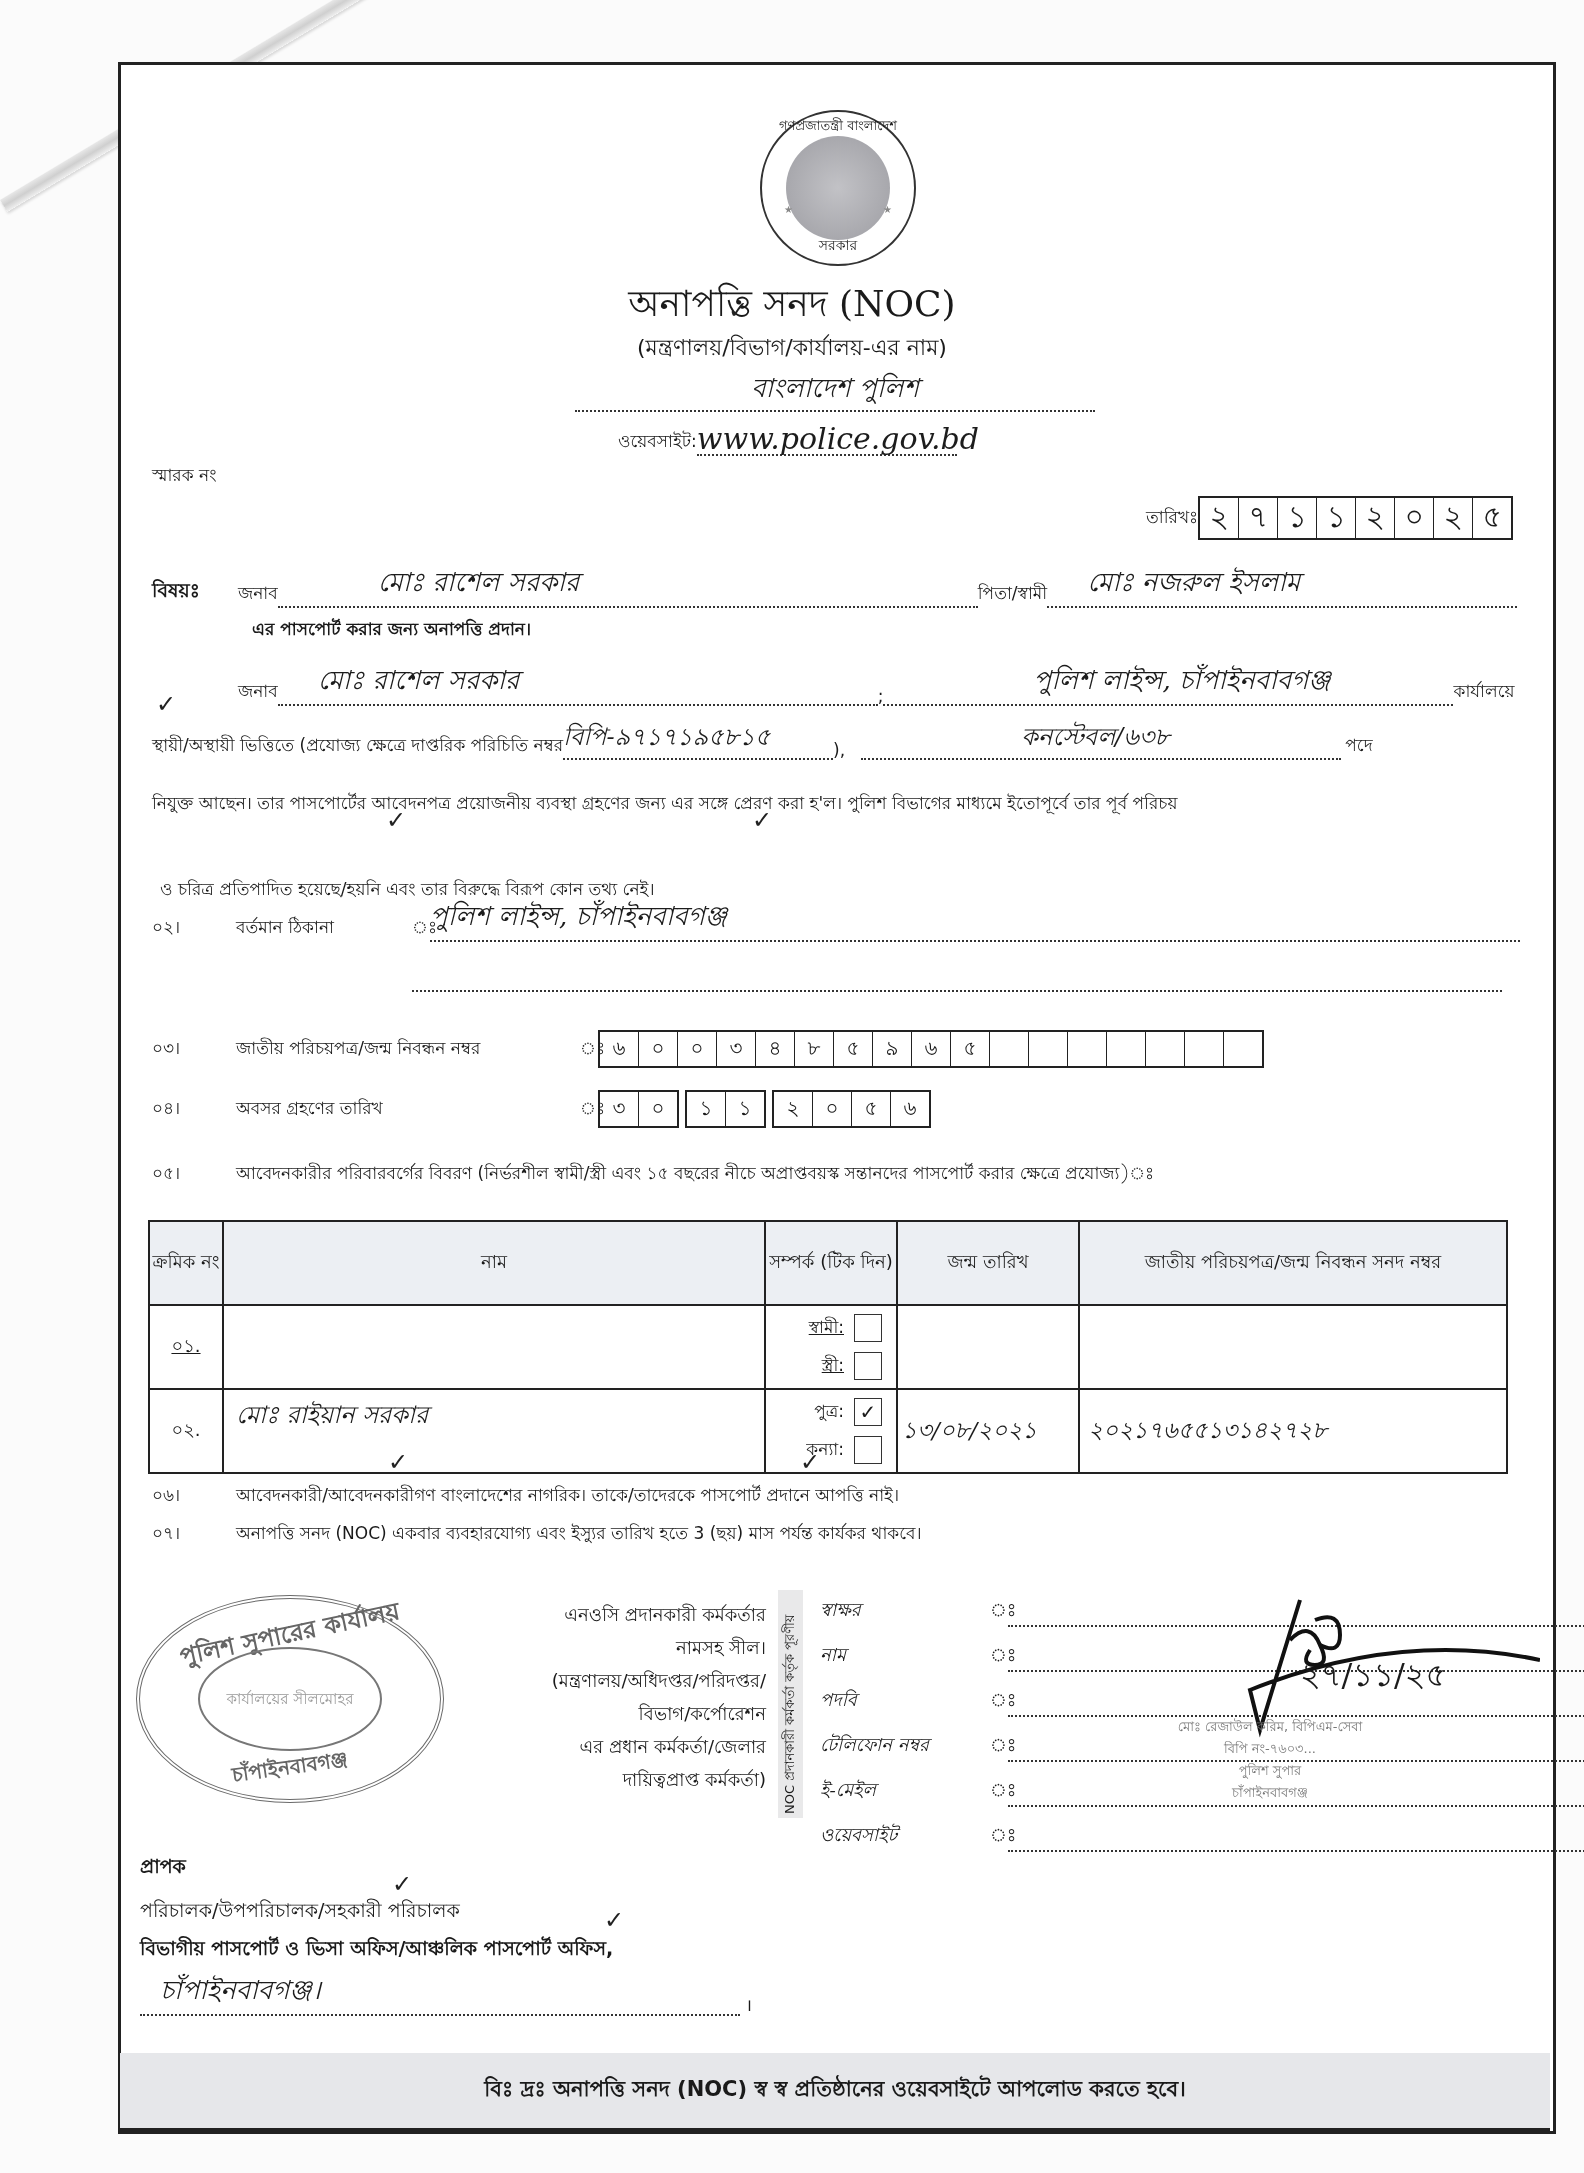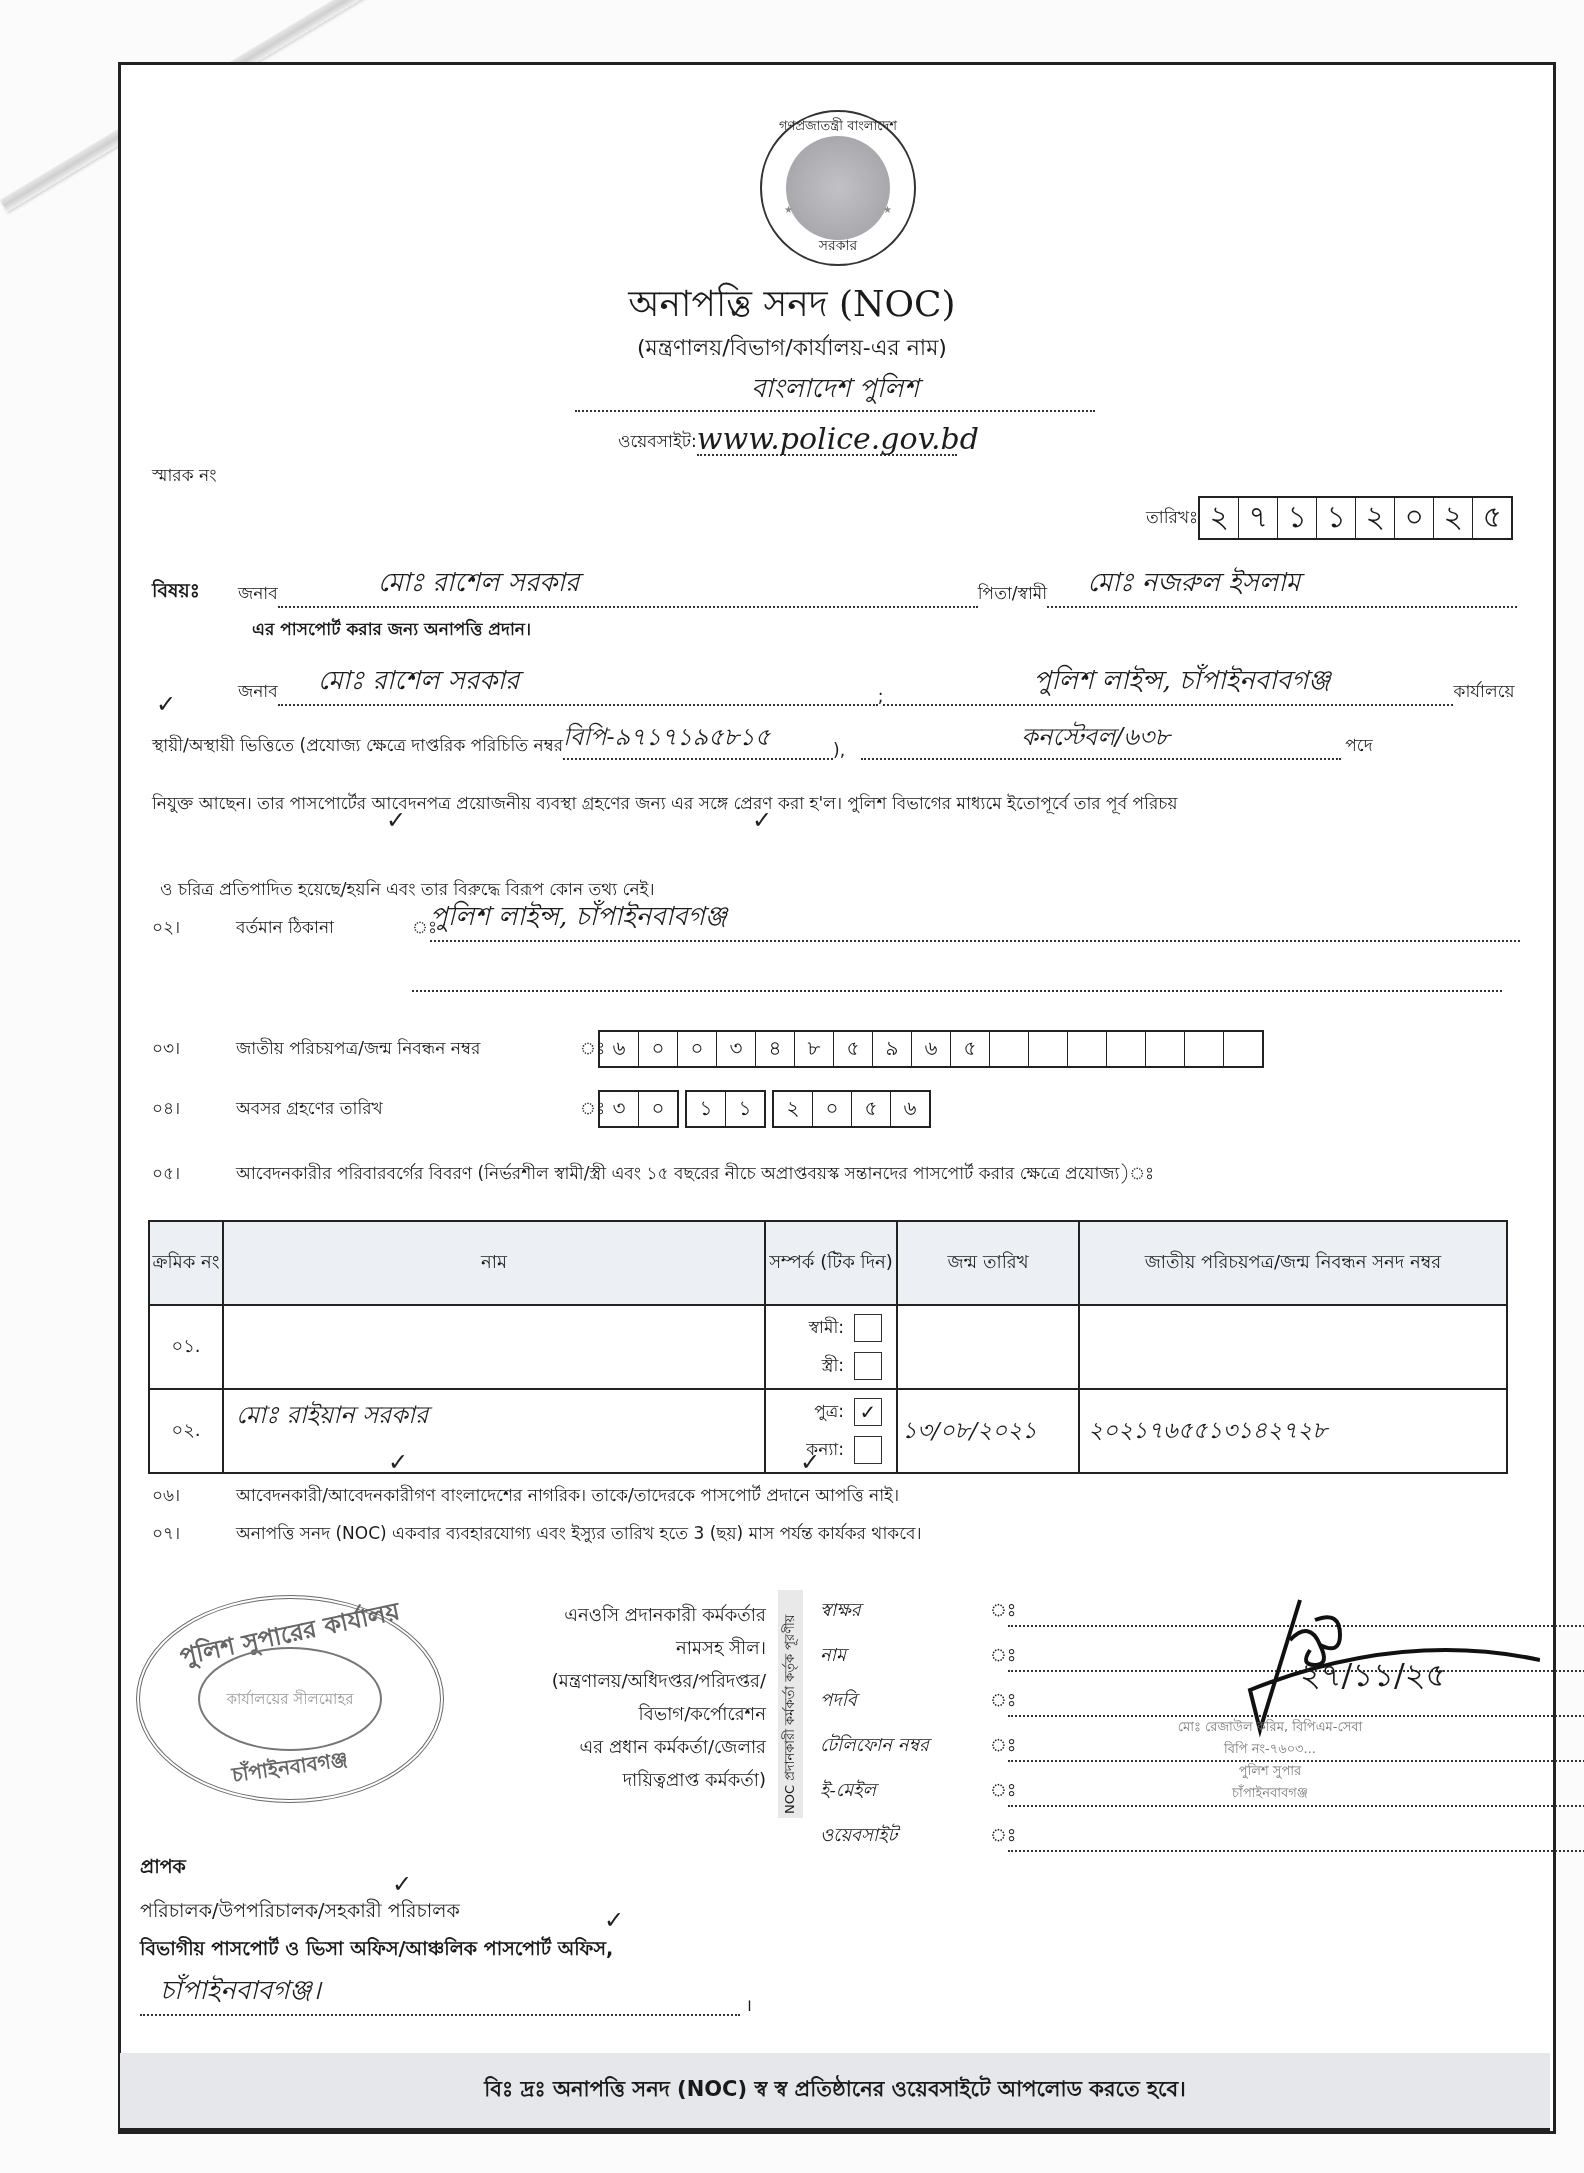--- a/index.html
+++ b/index.html
@@ -209,21 +209,21 @@
   <thead>
     <tr>
       <th style="width:72px;">ক্রমিক নং</th>
       <th style="width:540px;">নাম</th>
       <th style="width:130px;">সম্পর্ক (টিক দিন)</th>
       <th style="width:180px;">জন্ম তারিখ</th>
       <th>জাতীয় পরিচয়পত্র/জন্ম নিবন্ধন সনদ নম্বর</th>
     </tr>
   </thead>
   <tbody>
-    <tr style="height:84px;">
+    <tr style="height:84px;text-decoration:underline;">
       <td style="text-align:center;">০১.</td>
       <td class="hand" style="font-size:24px;padding-left:12px;"></td>
       <td>
         <div class="relrow">
             <span>স্বামী:</span>
             <span class="chk"></span>
           </div>
         <div class="relrow">
             <span>স্ত্রী:</span>
             <span class="chk"></span>

